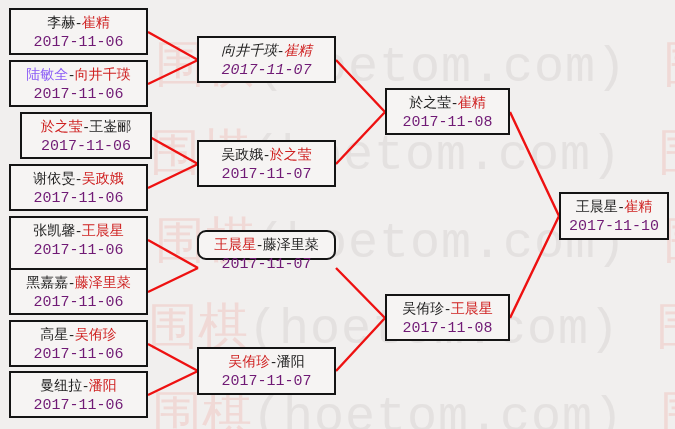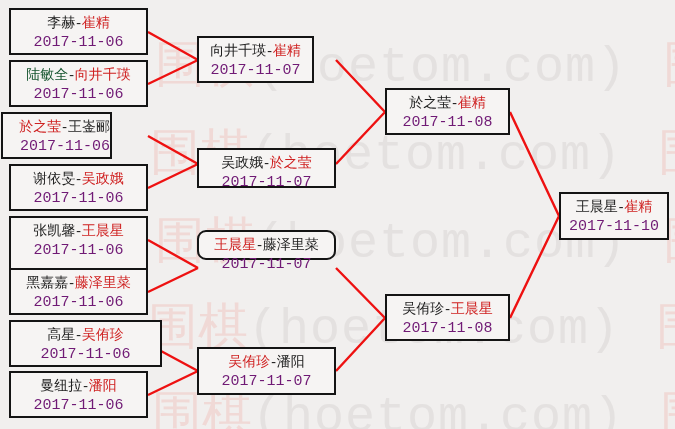--- a/index.html
+++ b/index.html
@@ -65,53 +65,53 @@
     <path d="M336,268 L385,318 M336,371 L385,318"></path>
     <path d="M510,112 L559,216 M510,318 L559,216"></path>
   </g>
 </svg>
 
 <div class="box" style="left:9px;top:8px;width:139px;height:47px;">
   <div class="names"><span style="color: rgb(28, 28, 28);">李赫</span><span class="dash">-</span><span style="color: rgb(207, 32, 32);">崔精</span></div>
   <div class="date">2017-11-06</div>
 </div>
 <div class="box" style="left:9px;top:60px;width:139px;height:47px;">
-  <div class="names"><span style="color: #14532d;">陆敏全</span><span class="dash">-</span><span style="color: rgb(207, 32, 32);">向井千瑛</span></div>
+  <div class="names"><span style="color: #8b5cf6;">陆敏全</span><span class="dash">-</span><span style="color: rgb(207, 32, 32);">向井千瑛</span></div>
   <div class="date">2017-11-06</div>
 </div>
-<div class="box" style="left:1px;top:112px;width:111px;height:47px;text-align:right;">
+<div class="box" style="left:20px;top:112px;width:132px;height:47px;">
   <div class="names"><span style="color: rgb(207, 32, 32);">於之莹</span><span class="dash">-</span><span style="color: rgb(28, 28, 28);">王崟郦</span></div>
   <div class="date">2017-11-06</div>
 </div>
 <div class="box" style="left:9px;top:164px;width:139px;height:47px;">
   <div class="names"><span style="color: rgb(28, 28, 28);">谢依旻</span><span class="dash">-</span><span style="color: rgb(207, 32, 32);">吴政娥</span></div>
   <div class="date">2017-11-06</div>
 </div>
 <div class="box" style="left:9px;top:216px;width:139px;height:56px;">
   <div class="names"><span style="color: rgb(28, 28, 28);">张凯馨</span><span class="dash">-</span><span style="color: rgb(207, 32, 32);">王晨星</span></div>
   <div class="date">2017-11-06</div>
 </div>
 <div class="box" style="left:9px;top:268px;width:139px;height:47px;">
   <div class="names"><span style="color: rgb(28, 28, 28);">黑嘉嘉</span><span class="dash">-</span><span style="color: rgb(207, 32, 32);">藤泽里菜</span></div>
   <div class="date">2017-11-06</div>
 </div>
-<div class="box" style="left:9px;top:320px;width:153px;height:47px;">
+<div class="box" style="left:9px;top:320px;width:139px;height:47px;">
   <div class="names"><span style="color: rgb(28, 28, 28);">高星</span><span class="dash">-</span><span style="color: rgb(207, 32, 32);">吴侑珍</span></div>
   <div class="date">2017-11-06</div>
 </div>
 <div class="box" style="left:9px;top:371px;width:139px;height:47px;">
   <div class="names"><span style="color: rgb(28, 28, 28);">曼纽拉</span><span class="dash">-</span><span style="color: rgb(207, 32, 32);">潘阳</span></div>
   <div class="date">2017-11-06</div>
 </div>
 
-<div class="box" style="left:197px;top:36px;width:117px;height:47px;">
+<div class="box" style="left:197px;top:36px;width:139px;height:47px;font-style:italic;">
   <div class="names"><span style="color: rgb(28, 28, 28);">向井千瑛</span><span class="dash">-</span><span style="color: rgb(207, 32, 32);">崔精</span></div>
   <div class="date">2017-11-07</div>
 </div>
-<div class="box" style="left:197px;top:148px;width:139px;height:40px;">
+<div class="box" style="left:197px;top:140px;width:139px;height:47px;">
   <div class="names"><span style="color: rgb(28, 28, 28);">吴政娥</span><span class="dash">-</span><span style="color: rgb(207, 32, 32);">於之莹</span></div>
   <div class="date">2017-11-07</div>
 </div>
 <div class="box" style="left:197px;top:230px;width:139px;height:30px;border-radius:9px;">
   <div class="names"><span style="color: rgb(207, 32, 32);">王晨星</span><span class="dash">-</span><span style="color: rgb(28, 28, 28);">藤泽里菜</span></div>
   <div class="date">2017-11-07</div>
 </div>
 <div class="box" style="left:197px;top:347px;width:139px;height:48px;">
   <div class="names"><span style="color: rgb(207, 32, 32);">吴侑珍</span><span class="dash">-</span><span style="color: rgb(28, 28, 28);">潘阳</span></div>
   <div class="date">2017-11-07</div>

